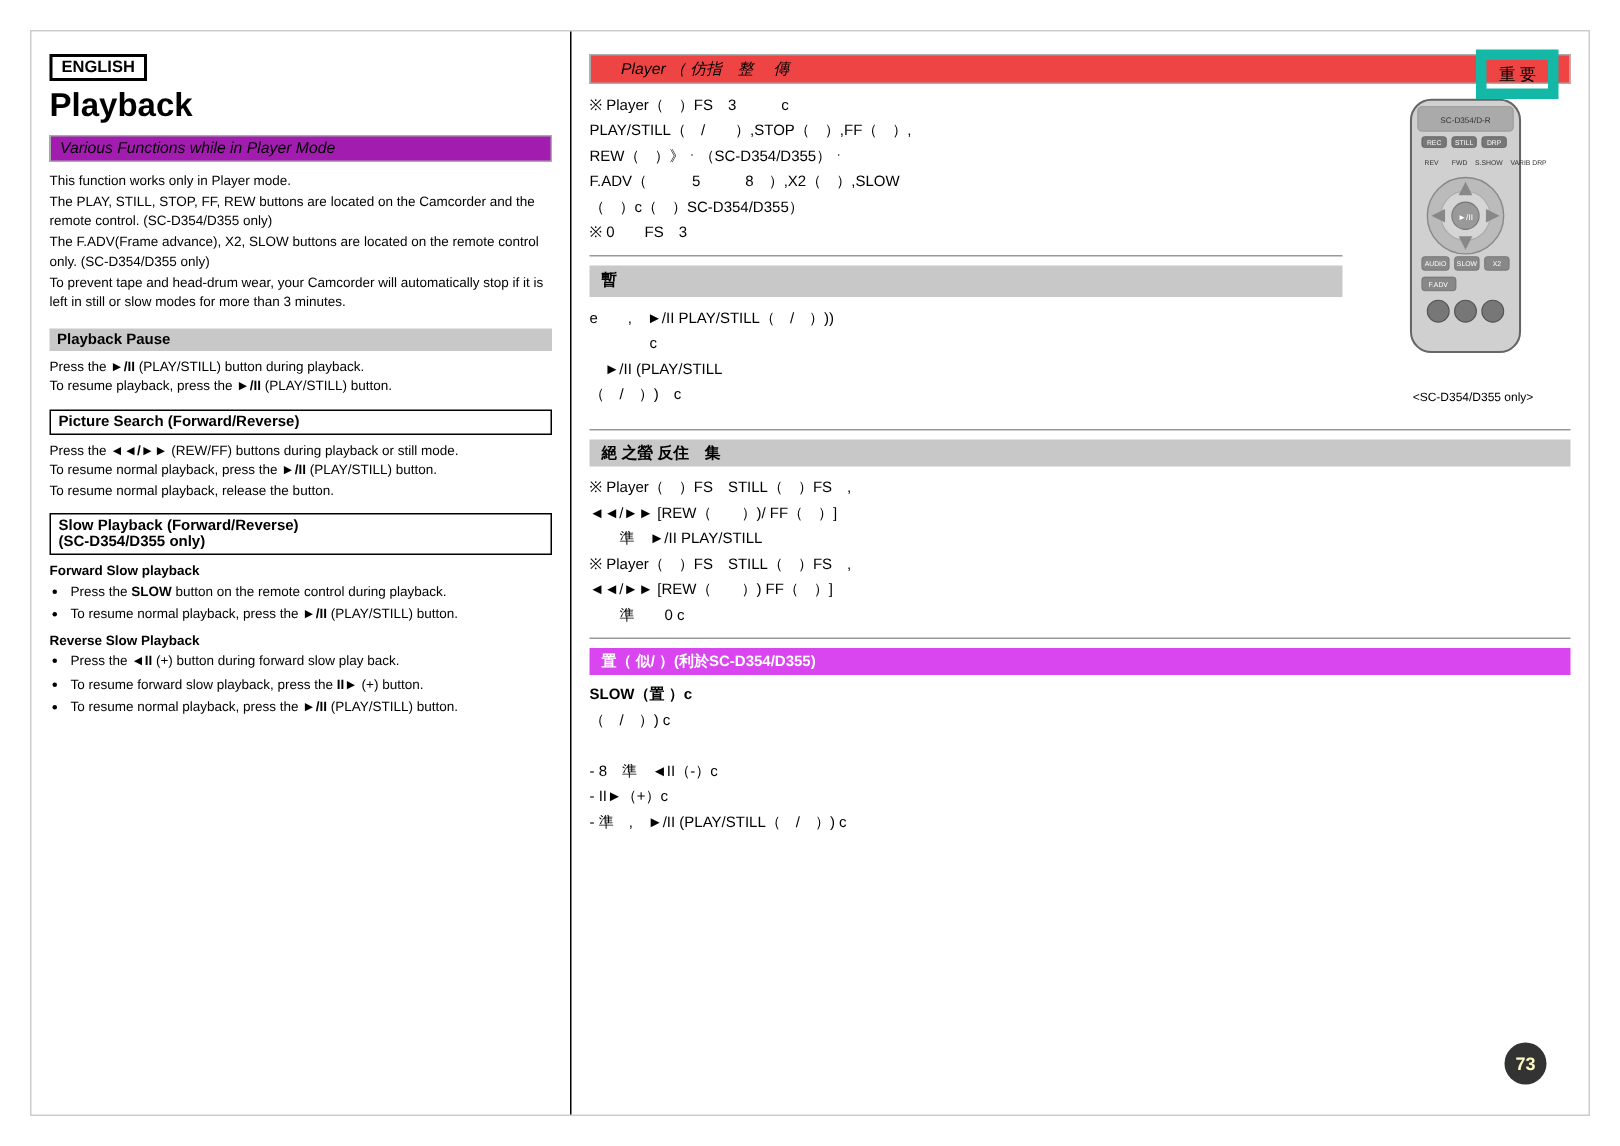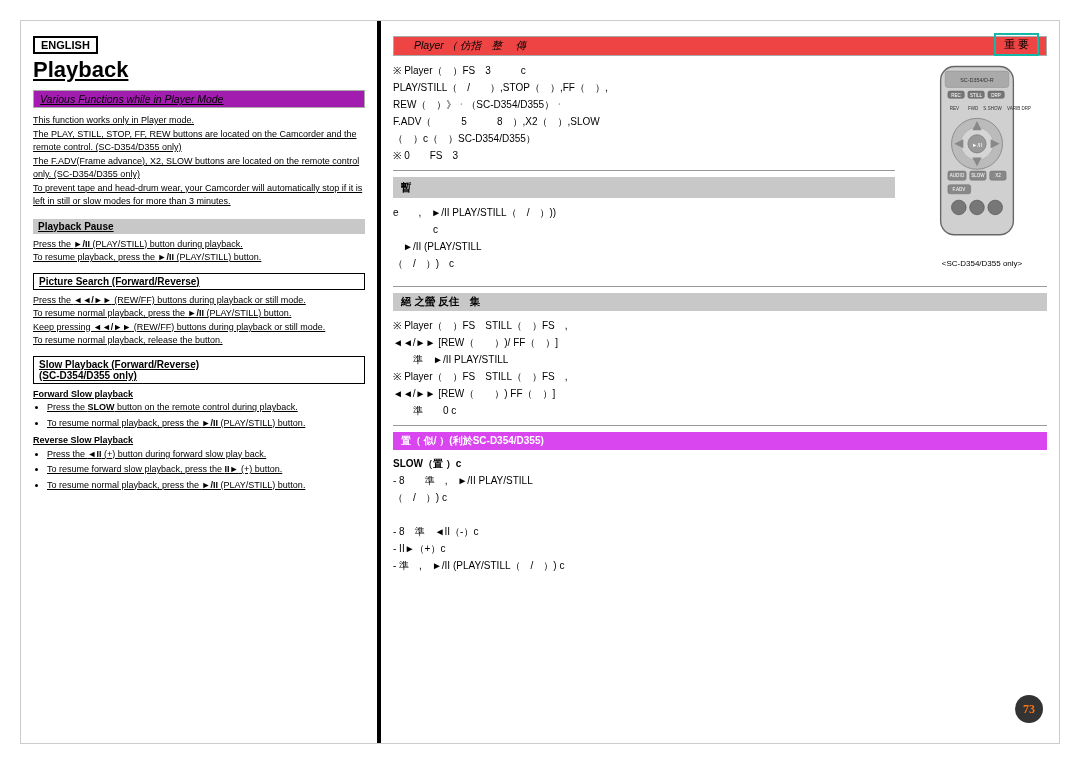--- a/index.html
+++ b/index.html
@@ -21,22 +21,21 @@
     .main-layout {
       display: flex;
       width: 100%;
       height: 100%;
       border: 1px solid #ccc;
     }
     .left-panel {
       width: 360px;
       flex-shrink: 0;
       padding: 15px 12px;
-      border-right: 4px solid #000000;
-      text-decoration: underline;
+      border-right: 1px solid #000000;
     }
     .right-panel {
       flex: 1;
       padding: 15px 12px;
       position: relative;
     }
     .english-badge {
       display: inline-block;
       border: 2px solid #000;
       padding: 1px 6px;
@@ -95,21 +94,21 @@
       font-size: 10.5px;
       font-style: italic;
       border: 1px solid #aaa;
       margin-bottom: 6px;
     }
     .right-chinese-top {
       position: absolute;
       top: 12px;
       right: 20px;
       font-size: 11px;
-      border: 2px solid #14b8a6;
+      border: 7px solid #14b8a6;
       padding: 2px 8px;
       font-family: Liberation Serif, serif;
     }
     .right-content {
       display: flex;
       gap: 22px;
     }
     .right-text-col {
       flex: 1;
       font-size: 9px;
@@ -132,32 +131,31 @@
     .section-gray-header {
       background: #c8c8c8;
       padding: 2px 8px;
       font-size: 10.5px;
       margin-bottom: 6px;
       font-weight: bold;
     }
     .page-number {
       position: absolute;
       bottom: 20px;
-      right: 16px;
+      right: 28px;
       background: #333;
-      color: #f97316;
+      color: #fef9c3;
       font-weight: bold;
       font-size: 12px;
       width: 28px;
       height: 28px;
       display: flex;
       align-items: center;
       justify-content: center;
       border-radius: 50%;
-      font-family: Liberation Serif, serif;
     }
     .divider-line {
       border: none;
       border-top: 1px solid #999;
       margin: 6px 0;
     }
     .right-section-block {
       margin-bottom: 8px;
     }
     .chinese-text {
@@ -195,21 +193,20 @@
       <div class="sub-section-title">Playback Pause</div>
       <div class="body-text">
         <p>Press the <span class="bold-inline">►/II</span> (PLAY/STILL) button during playback.</p>
         <p>To resume playback, press the <span class="bold-inline">►/II</span> (PLAY/STILL) button.</p>
       </div>
 
       <div class="sub-section-title outline">Picture Search (Forward/Reverse)</div>
       <div class="body-text">
         <p>Press the <span class="bold-inline">◄◄/►►</span> (REW/FF) buttons during playback or still mode.</p>
         <p>To resume normal playback, press the <span class="bold-inline">►/II</span> (PLAY/STILL) button.</p>
-        <p>Keep pressing <span class="bold-inline">◄◄/►►</span> (REW/FF) buttons during playback or still mode.</p>
         <p>To resume normal playback, release the button.</p>
       </div>
 
       <div class="sub-section-title outline">
         <span>Slow Playback (Forward/Reverse)</span><br>
         <span>(SC-D354/D355 only)</span>
       </div>
       <div class="body-text">
         <p><strong>Forward Slow playback</strong></p>
         <ul>
@@ -320,21 +317,20 @@
           <p>　　準　　0 c</p>
         </div>
       </div>
 
       <hr class="divider-line">
 
       <div class="right-section-block">
         <div class="slow-caption">置（ 似/ ）(利於SC-D354/D355)</div>
         <div class="chinese-text">
           <p><strong>SLOW（置 ）c</strong></p>
-          <p>- 8　　準　,　►/II PLAY/STILL</p>
           <p>（　/　）) c</p>
           <br>
           <p>- 8　準　◄II（-）c</p>
           <p>- II►（+）c</p>
           <p>- 準　,　►/II (PLAY/STILL（　/　）) c</p>
         </div>
       </div>
 
       <div class="page-number">73</div>
     </div>

